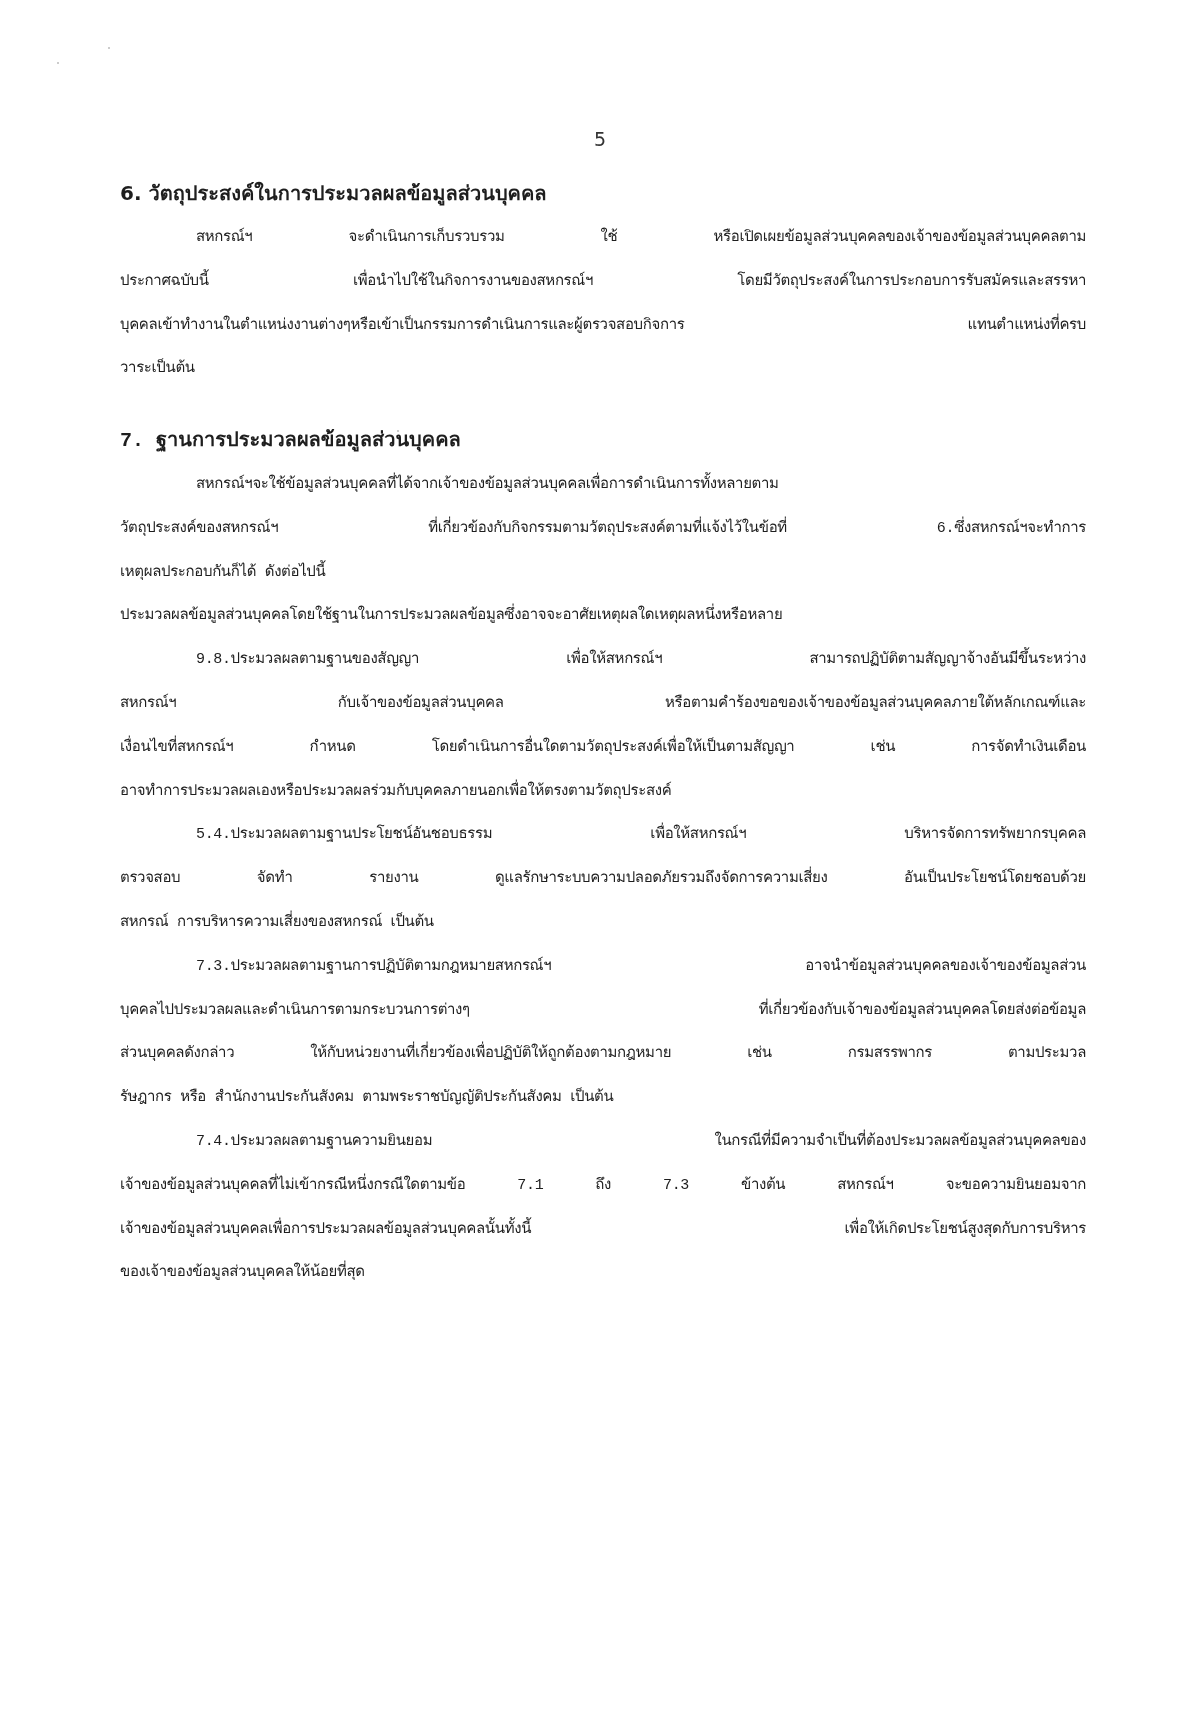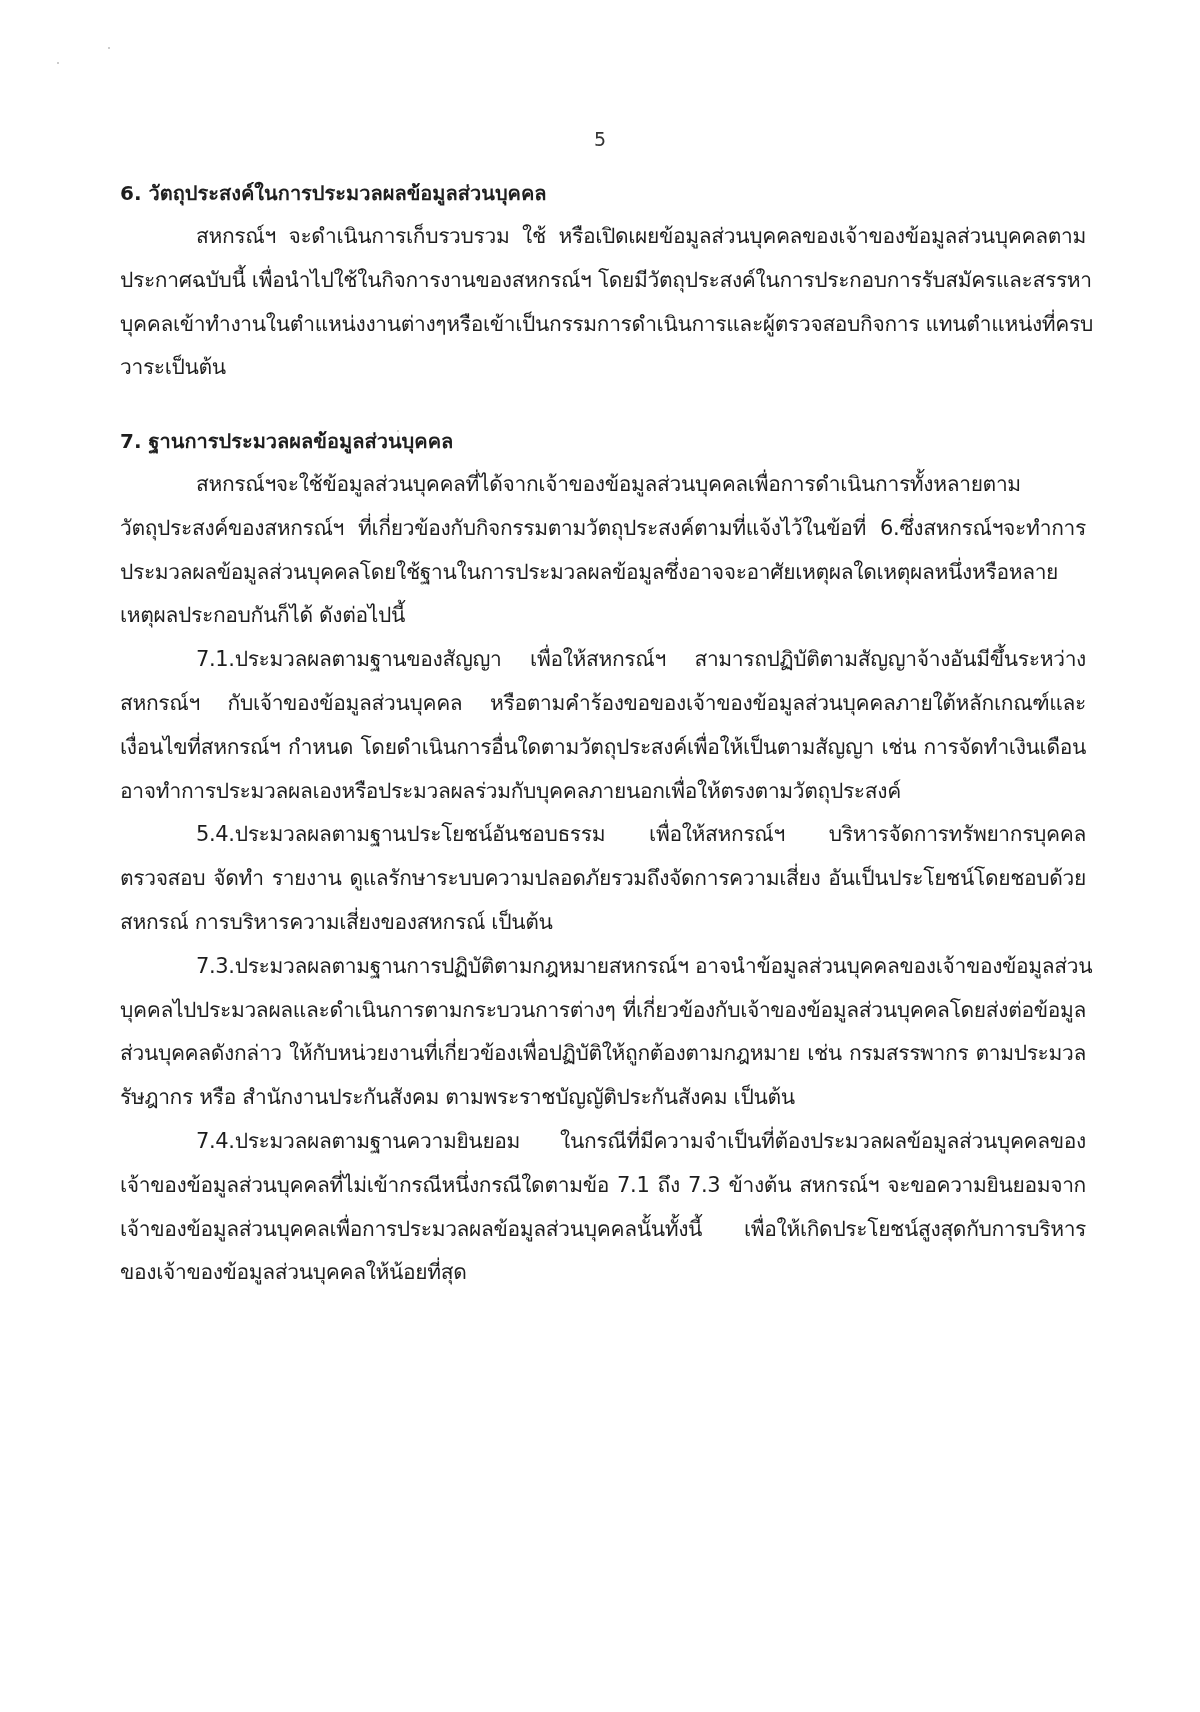--- a/index.html
+++ b/index.html
@@ -31,21 +31,21 @@
   }
   .heading {
     font-size: 20px;
     font-weight: bold;
     line-height: 44px;
     margin: 0;
     white-space: nowrap;
   }
   .para {
     margin: 0;
-    font-size: 21px;
+    font-size: 15px;
     line-height: 43.8px;
     text-align: justify;
     text-align-last: left;
     letter-spacing: -0.35px;
   }
   .line {
     display: block;
     white-space: nowrap;
     text-align: justify;
     text-align-last: justify;
@@ -79,32 +79,32 @@
   <div class="section" style="top:171px;">
     <h2 class="heading">6. วัตถุประสงค์ในการประมวลผลข้อมูลส่วนบุคคล</h2>
     <p class="para">
       <span class="line"><span class="indent"></span><span>สหกรณ์ฯ จะดำเนินการเก็บรวบรวม ใช้ หรือเปิดเผยข้อมูลส่วนบุคคลของเจ้าของข้อมูลส่วนบุคคลตาม</span></span>
       <span class="line"><span>ประกาศฉบับนี้ เพื่อนำไปใช้ในกิจการงานของสหกรณ์ฯ โดยมีวัตถุประสงค์ในการ</span><span class="u">ประกอบการรับสมัครและสรรหา</span></span>
       <span class="line u">บุคคลเข้าทำงานในตำแหน่งงานต่างๆหรือเข้าเป็นกรรมการดำเนินการและผู้ตรวจสอบกิจการ แทนตำแหน่งที่ครบ</span>
       <span class="line last"><span class="u">วาระ</span><span>เป็นต้น</span></span>
     </p>
   </div>
 
-  <div class="section" style="top:419px;">
+  <div class="section" style="top:419px;font-family:Liberation Mono, monospace;">
     <h2 class="heading">7. ฐานการประมวลผลข้อมูลส่วนบุคคล</h2>
 
     <p class="para">
       <span class="line"><span class="indent"></span><span>สหกรณ์ฯจะใช้ข้อมูลส่วนบุคคลที่ได้จากเจ้าของข้อมูลส่วนบุคคลเพื่อการดำเนินการทั้งหลายตาม</span></span>
       <span class="line">วัตถุประสงค์ของสหกรณ์ฯ ที่เกี่ยวข้องกับกิจกรรมตามวัตถุประสงค์ตามที่แจ้งไว้ในข้อที่ 6.ซึ่งสหกรณ์ฯจะทำการ</span>
+      <span class="line last">เหตุผลประกอบกันก็ได้ ดังต่อไปนี้</span>
       <span class="line">ประมวลผลข้อมูลส่วนบุคคลโดยใช้ฐานในการประมวลผลข้อมูลซึ่งอาจจะอาศัยเหตุผลใดเหตุผลหนึ่งหรือหลาย</span>
-      <span class="line last">เหตุผลประกอบกันก็ได้ ดังต่อไปนี้</span>
     </p>
 
     <p class="para">
-      <span class="line"><span class="indent"></span><span>7.1.ประมวลผลตามฐานของสัญญา เพื่อให้สหกรณ์ฯ สามารถปฏิบัติตามสัญญาจ้างอันมีขึ้นระหว่าง</span></span>
+      <span class="line"><span class="indent"></span><span>9.8.ประมวลผลตามฐานของสัญญา เพื่อให้สหกรณ์ฯ สามารถปฏิบัติตามสัญญาจ้างอันมีขึ้นระหว่าง</span></span>
       <span class="line">สหกรณ์ฯ กับเจ้าของข้อมูลส่วนบุคคล หรือตามคำร้องขอของเจ้าของข้อมูลส่วนบุคคลภายใต้หลักเกณฑ์และ</span>
       <span class="line">เงื่อนไขที่สหกรณ์ฯ กำหนด โดยดำเนินการอื่นใดตามวัตถุประสงค์เพื่อให้เป็นตามสัญญา เช่น การจัดทำเงินเดือน</span>
       <span class="line last">อาจทำการประมวลผลเองหรือประมวลผลร่วมกับบุคคลภายนอกเพื่อให้ตรงตามวัตถุประสงค์</span>
     </p>
 
     <p class="para">
       <span class="line"><span class="indent"></span><span>5.4.ประมวลผลตามฐานประโยชน์อันชอบธรรม เพื่อให้สหกรณ์ฯ บริหารจัดการทรัพยากรบุคคล</span></span>
       <span class="line">ตรวจสอบ จัดทำ รายงาน ดูแลรักษาระบบความปลอดภัยรวมถึงจัดการความเสี่ยง อันเป็นประโยชน์โดยชอบด้วย</span>
       <span class="line last">สหกรณ์ การบริหารความเสี่ยงของสหกรณ์ เป็นต้น</span>
     </p>

